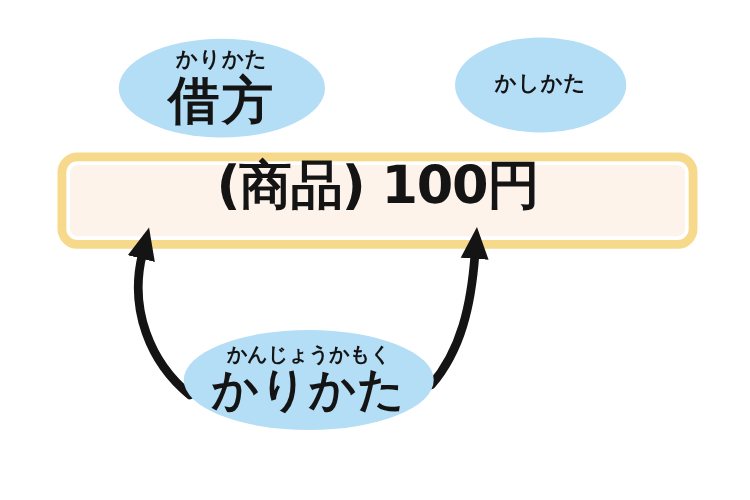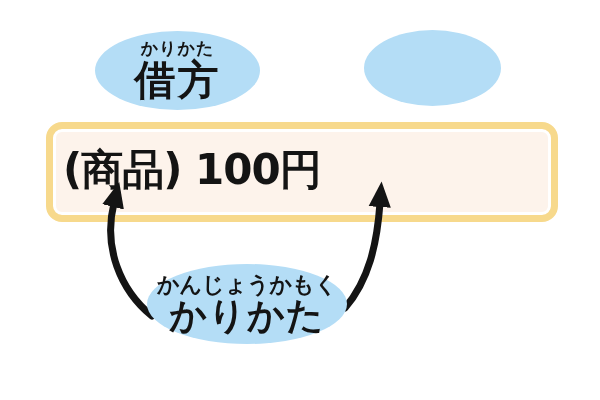--- a/index.html
+++ b/index.html
@@ -42,37 +42,38 @@
   }
   .bubble .main {
     font-size: 41px;
     letter-spacing: 2px;
     line-height: 1.05;
     font-family: Liberation Serif, serif;
   }
   .bubble-debit   { left: 95px;  top: 31px;  width: 165px; height: 79px; }
   .bubble-credit  { left: 364px; top: 30px;  width: 137px; height: 76px; }
   .bubble-account { left: 147px; top: 264px; width: 200px; height: 80px; }
-  .bubble-account .furigana { font-size: 22px; letter-spacing: 0; }
+  .bubble-account .furigana { font-size: 16px; letter-spacing: 0; }
   .bubble-account .main { font-size: 37px; letter-spacing: 1px; }
   
   .entry-box {
     position: absolute;
     left: 46px; top: 122px;
-    width: 512px; height: 100px;
+    width: 512px; height: 77px;
     background: var(--box-fill);
     border: 7px solid var(--box-border);
     border-radius: 16px;
     box-shadow: inset 0 0 0 3px #ffffff;
     display: flex;
     align-items: center;
     justify-content: space-between;
     padding: 0 10px;
     z-index: 1;
     white-space: nowrap;
+    flex-direction: column;
   }
   .entry-box .entry {
     font-size: 42px;
     letter-spacing: -1px;
     line-height: 1;
     transform: translateY(-2px);
   }
   
   .arrows {
     position: absolute;
@@ -106,20 +107,21 @@
     <path class="arrow-path" marker-end="url(#ah)" d="M152,316 C120,290 103,247 114,203"></path>
     <path class="arrow-path" marker-end="url(#ah)" d="M345,308 C369,280 377,244 380,203"></path>
   </svg>
 
   <div class="bubble bubble-debit">
     <span class="furigana">かりかた</span>
     <span class="main">借方</span>
   </div>
 
   <div class="bubble bubble-credit">
+    <span class="furigana">かしかた</span>
   </div>
 
   <div class="bubble bubble-account">
     <span class="furigana">かんじょうかもく</span>
     <span class="main">かりかた</span>
   </div>
 
 </div>
 
 </body></html>

